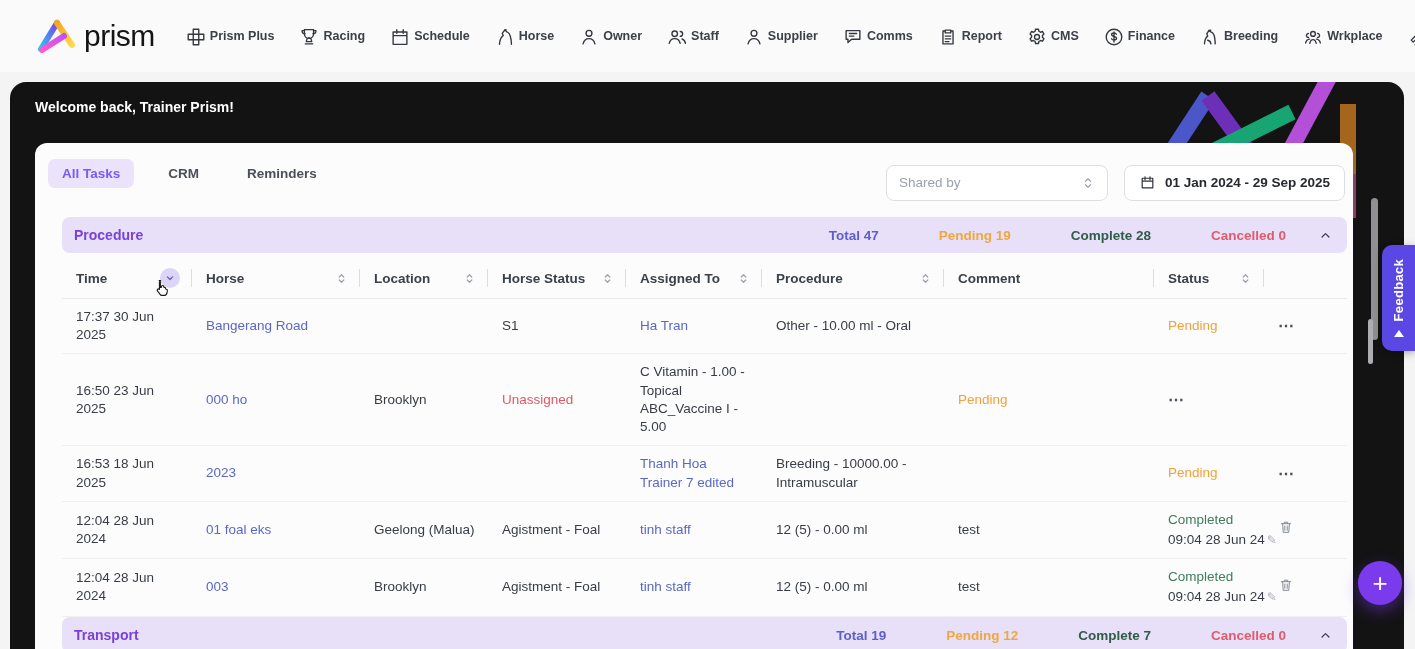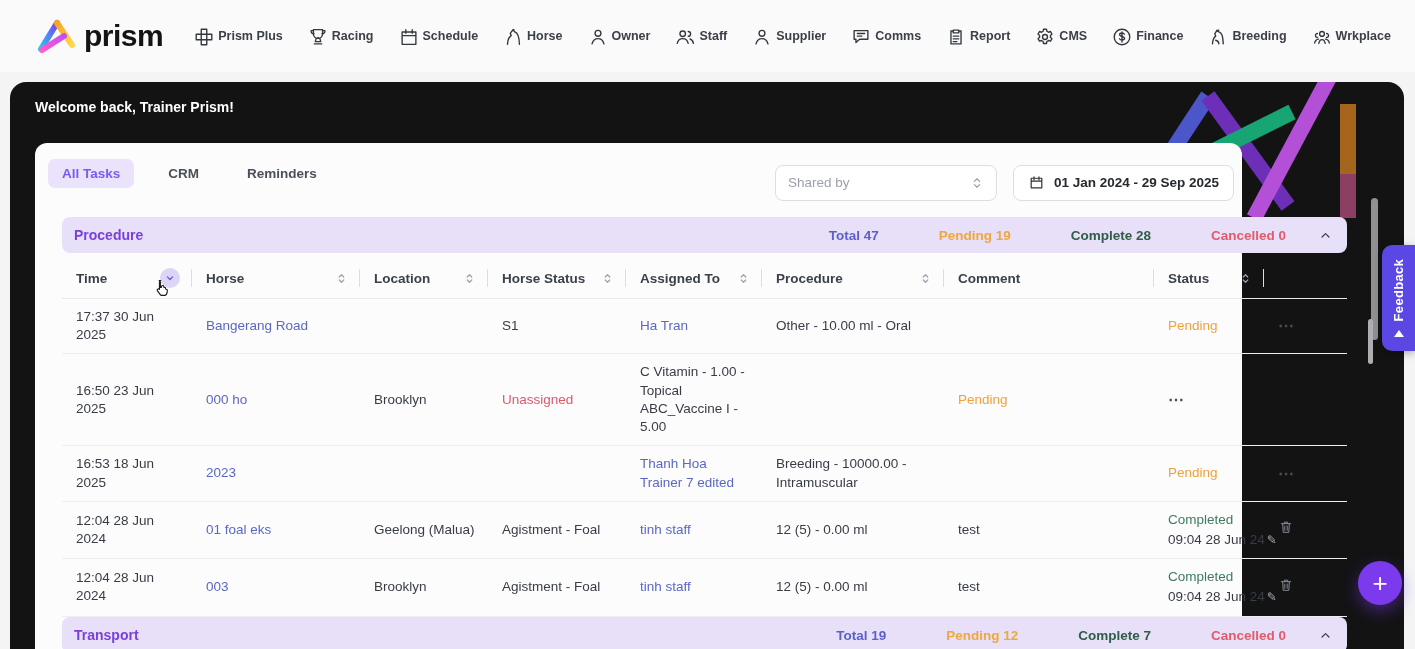--- a/index.html
+++ b/index.html
@@ -2,40 +2,40 @@
 <html><head>
 <meta charset="utf-8">
 <style>
   * { margin:0; padding:0; box-sizing:border-box; }
   html,body { width:1415px; height:649px; overflow:hidden; }
   body { font-family:"Liberation Sans", sans-serif; background:#f4f4f5; position:relative; color:#383d45; }
 
   
   .topnav { position:absolute; top:0; left:0; right:0; height:72px; background:#fafafa; display:flex; align-items:center; }
   .logo { margin-left:34px; display:flex; align-items:center; gap:4px; }
-  .brand { font-size:30px; font-weight:700; color:#141416; letter-spacing:-0.5px; }
+  .brand { font-size:30px; font-weight:400; color:#141416; letter-spacing:-0.5px; }
   .nav-items { display:flex; margin-left:30px; gap:24px; align-items:flex-start; }
   .nav-item { display:flex; align-items:center; gap:3px; cursor:pointer; }
   .nav-icon { height:24px; display:flex; align-items:flex-end; }
   .nav-icon svg { width:22px; height:22px; stroke:#34383e; stroke-width:1.5; fill:none; stroke-linecap:round; stroke-linejoin:round; }
   .nav-label { font-size:12.5px; font-weight:700; color:#3c4047; white-space:nowrap; }
   .nav-right { margin-left:auto; margin-right:32px; display:flex; align-items:center; gap:22px; }
   .bell svg { width:24px; height:24px; stroke:#2c2f34; stroke-width:1.5; fill:none; stroke-linecap:round; stroke-linejoin:round; }
   .avatar { width:38px; height:38px; border-radius:50%; border:2.5px solid #212126; background:#fff; overflow:hidden; position:relative; }
   .mini-doc { position:absolute; left:7px; top:4px; width:20px; height:28px; }
   .mini-doc .bar { height:4px; background:#2d3a46; border-radius:1px; margin-bottom:3px; }
   .mini-doc .ln { height:2px; background:#b9c3cc; margin:3px 0 0 5px; }
   .mini-doc .ln.b { background:#9db6d8; width:10px; }
 
   
   .dark-card { position:absolute; left:10px; top:82px; width:1394px; height:567px; background:#131314; border-radius:16px 16px 0 0; overflow:hidden; }
   .deco { position:absolute; top:-4px; right:18px; width:250px; height:140px; }
   .welcome { position:absolute; left:25px; top:17px; font-size:14px; font-weight:700; color:#fff; }
 
-  .white-card { position:absolute; left:25px; top:61px; width:1207px; height:506px; background:#fcfcfc; border-radius:12px 12px 0 0; }
+  .white-card { position:absolute; left:25px; top:61px; width:1318px; height:506px; background:#fcfcfc; border-radius:12px 12px 0 0; }
 
   
   .toolbar { position:absolute; top:12px; left:13px; right:8px; height:36px; display:flex; align-items:center; }
   .tabs { display:flex; align-items:center; gap:20px; }
   .tab { font-size:13.5px; font-weight:600; color:#4b5058; padding:7px 14px; border-radius:7px; cursor:pointer; }
   .tab.active { background:#eae3fb; color:#7a5af5; }
   .right-filters { margin-left:auto; display:flex; align-items:center; gap:16px;margin-top:19px; }
   .select { width:222px; height:36px; border:1px solid #dcdee2; border-radius:8px; background:#fff; display:flex; align-items:center; padding:0 12px; }
   .select .ph { font-size:13.5px; color:#9ba1ab; }
   .select svg { margin-left:auto; width:14px; height:14px; stroke:#9ba1ab; stroke-width:1.4; fill:none; stroke-linecap:round; stroke-linejoin:round; }

